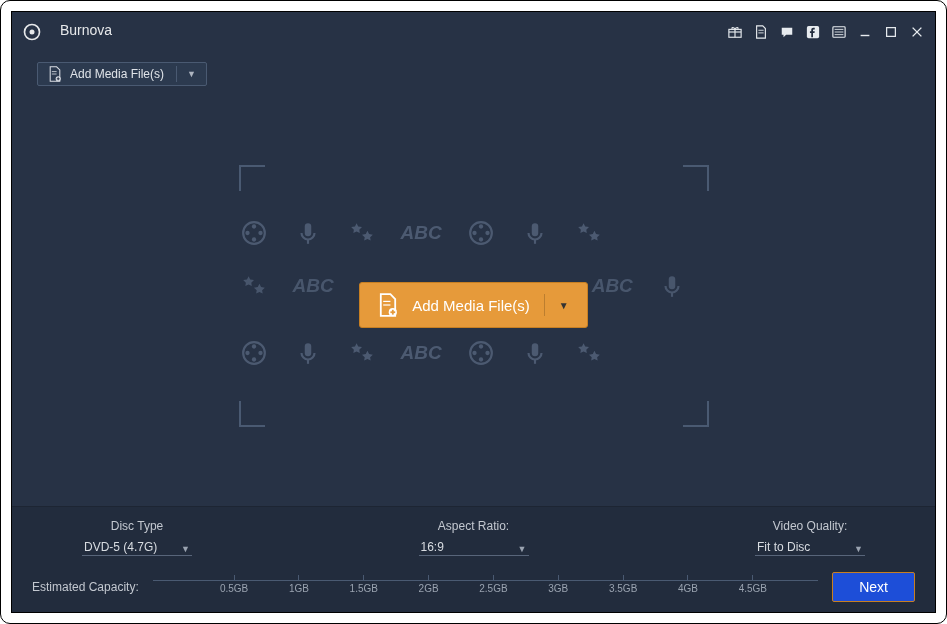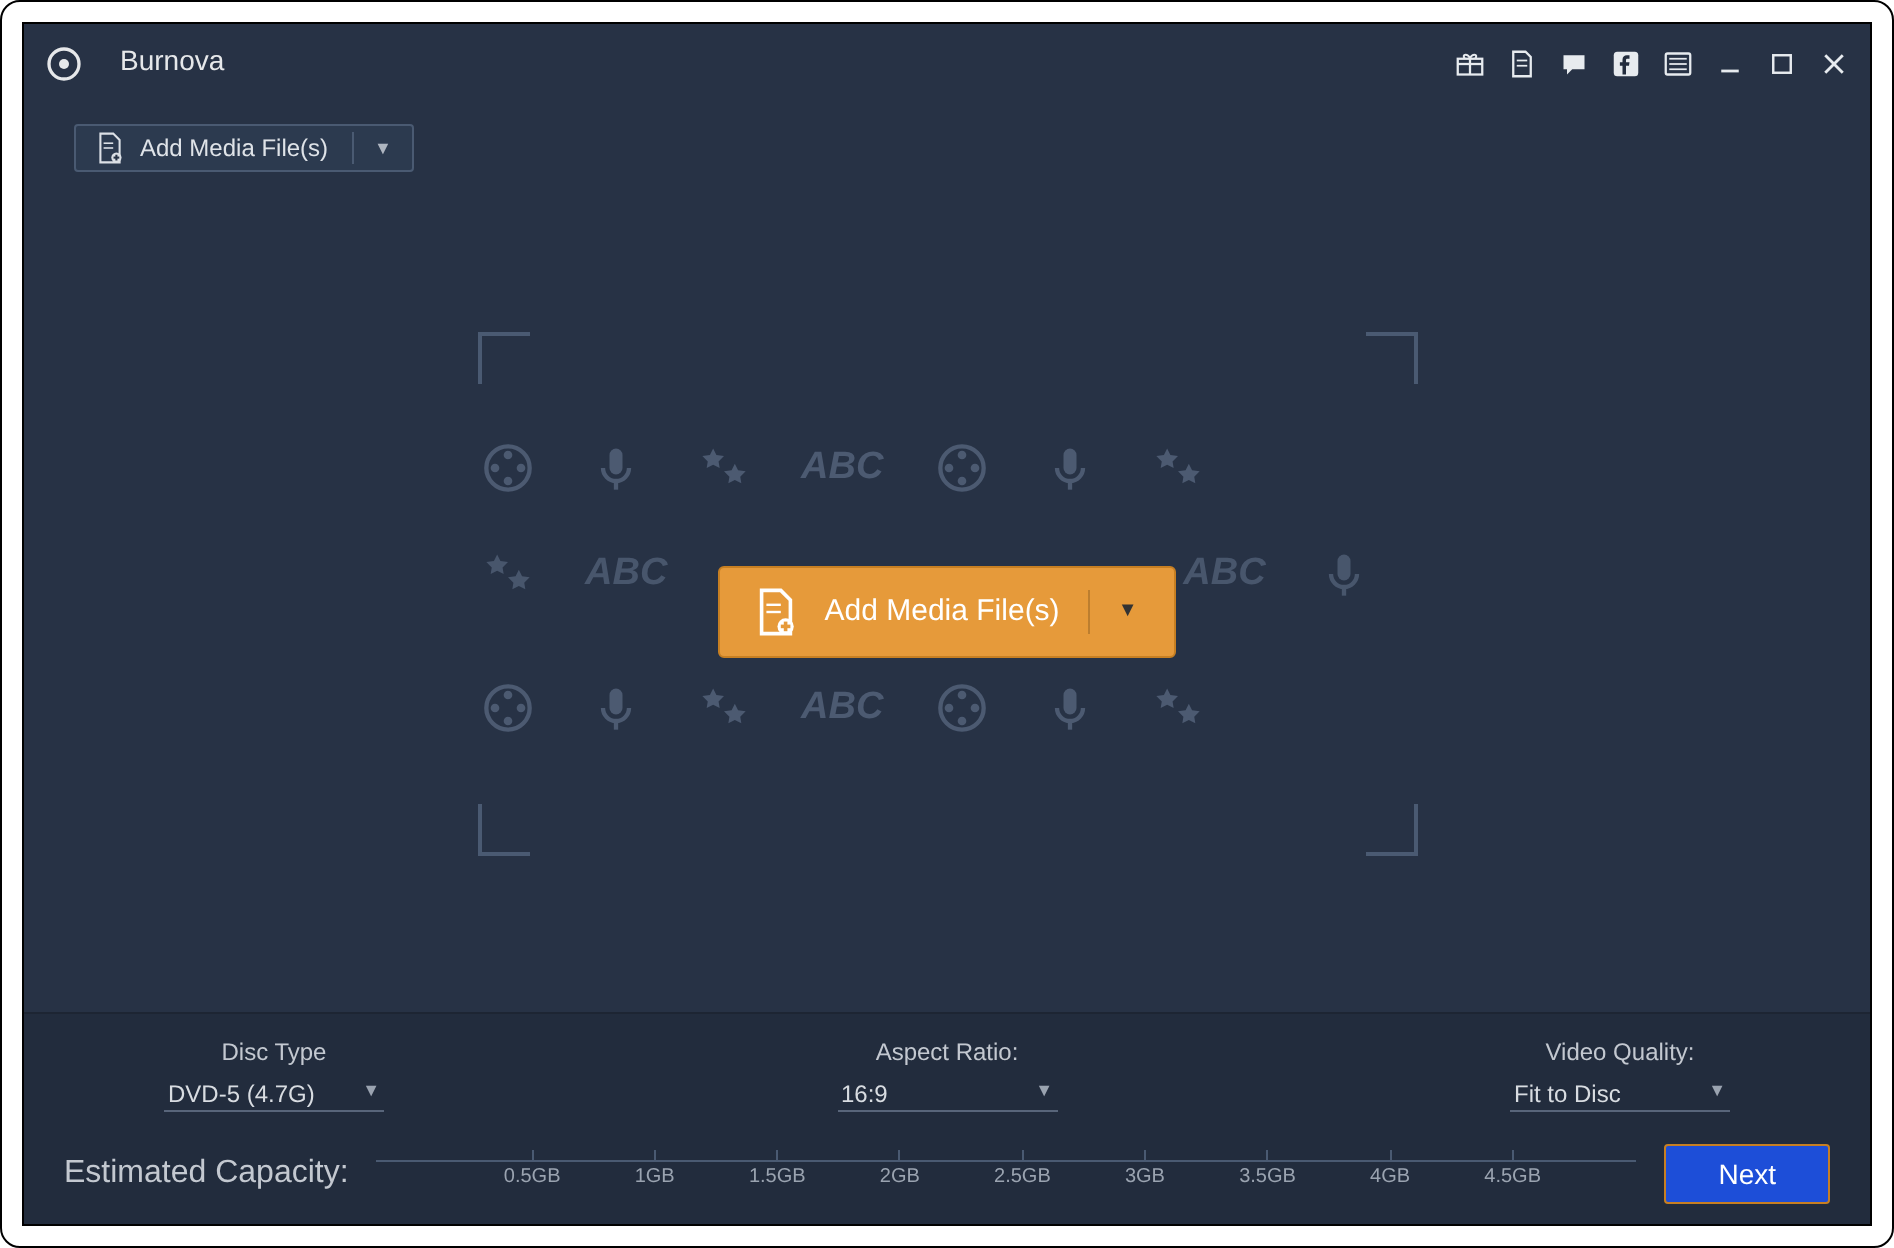--- a/index.html
+++ b/index.html
@@ -131,37 +131,37 @@
     background: #222c3d;
     padding: 12px 20px 10px 20px;
   }
   .settings-row {
     display: flex; align-items: center; gap: 40px;
     font-size: 12px; color: #c3c8d0;
     padding: 0 50px 4px 50px;
   }
   .settings-row .grp { display: flex; align-items: center; gap: 6px; flex-direction: column; }
   .select-box {
-    display: inline-flex; align-items: flex-start; justify-content: space-between;
+    display: inline-flex; align-items: flex-end; justify-content: space-between;
     background: transparent;
     border-bottom: 1px solid #58657a;
     color: #d8dce1; font-size: 12px;
     padding: 1px 2px;
     min-width: 110px;
     cursor: pointer;
   }
   .select-box .caret { font-size: 9px; color: #9aa3b0; margin-left: 8px; }
   .settings-row .spacer { flex: 1; }
 
   .capacity-row {
     display: flex; align-items: center; gap: 10px;
     font-size: 11px; color: #9aa3b0;
     margin-top: 12px;
   }
-  .capacity-label { color: #c3c8d0; font-size: 16px; white-space: nowrap; }
+  .capacity-label { color: #c3c8d0; font-size: 12px; white-space: nowrap; }
   .scale {
     flex: 1; position: relative; height: 22px;
     margin: 0 4px;
   }
   .scale-line {
     position: absolute; top: 4px; left: 0; right: 0;
     border-top: 1px solid #4a5a72;
   }
   .ticks { position: absolute; top: -1px; left: 16px; right: 0; display: flex; justify-content: space-between; }
   .tick { width: 1px; height: 6px; background: #4a5a72; position: relative; }

